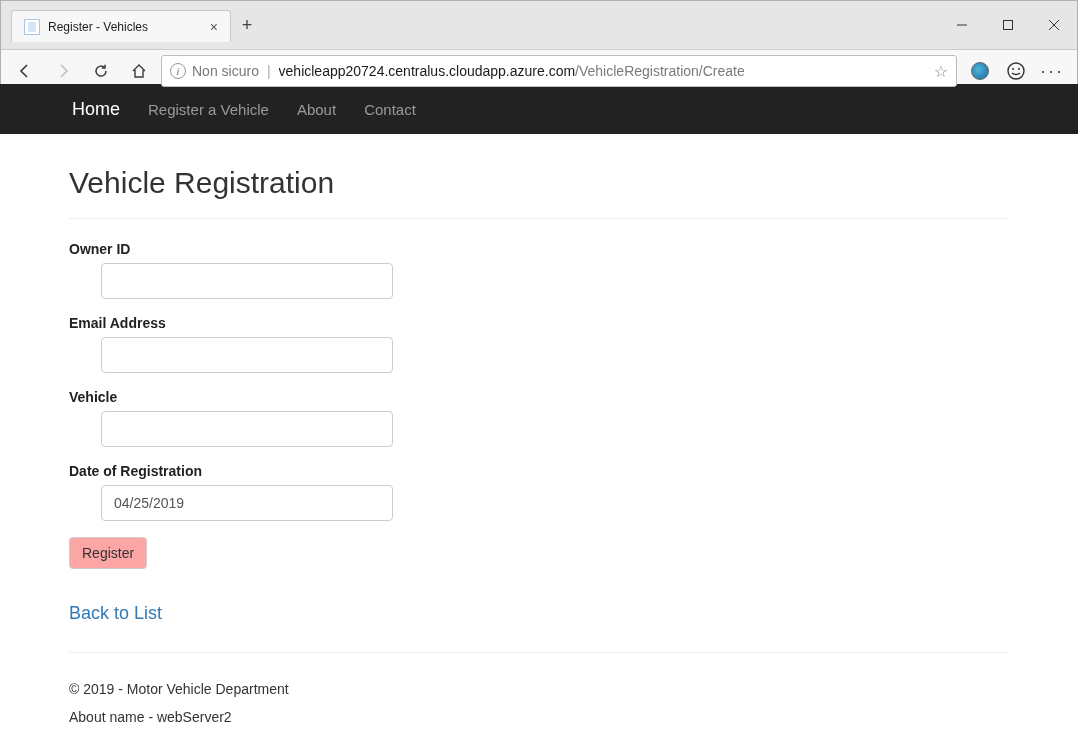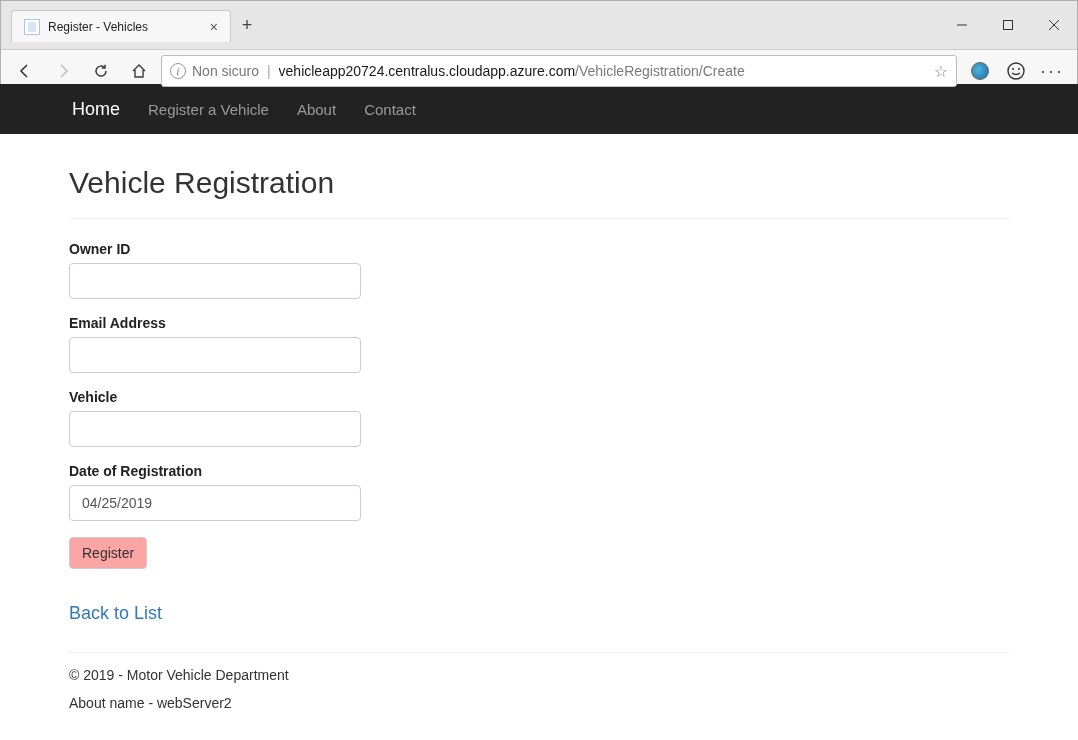--- a/index.html
+++ b/index.html
@@ -36,25 +36,25 @@
     
     .page { background: #fff; height: calc(740px - 84px); overflow: auto; }
     .site-nav { background: #222; height: 50px; display: flex; align-items: center; padding: 0 72px; gap: 28px; }
     .site-nav a { color: #9a9a9a; font-size: 15px; text-decoration: none; }
     .site-nav a.active { color: #fff; font-size: 18px; }
     .container { max-width: 940px; margin: 0 auto; padding: 22px 0 30px 0; }
     h2.page-title { font-size: 30px; font-weight: 400; color: #333; margin: 10px 0 18px; }
     hr.sep { border: none; border-top: 1px solid #eee; margin: 0 0 22px; }
     .form-group { margin-bottom: 16px; }
     .form-group label { display: block; font-weight: 700; font-size: 14px; color: #222; margin-bottom: 6px; }
-    .form-control { width: 292px; height: 36px; border: 1px solid #ccc; border-radius: 4px; padding: 6px 12px; font-size: 14px; color: #555; background: #fff; }
+    .form-control { width: 292px; height: 36px; border: 1px solid #ccc; border-radius: 4px; padding: 6px 12px; font-size: 14px; color: #555; background: #fff; margin-left: 32px; }
     .btn { display: inline-block; border: 1px solid #ccc; border-radius: 4px; background: #fca5a5; color: #333; font-size: 14px; padding: 7px 12px; cursor: pointer; }
     .actions { margin-top: 10px; }
     .backlink { display: block; margin-top: 34px; color: #337ab7; font-size: 18px; text-decoration: none; }
-    footer { border-top: 1px solid #eee; margin-top: 28px; padding-top: 14px; }
+    footer { border-top: 1px solid #eee; margin-top: 28px; padding-top: 28px; }
     footer p { font-size: 14px; color: #333; margin-bottom: 12px; }
   </style>
 </head>
 <body>
 
 <div class="browser-chrome">
   <div class="titlebar">
     <div class="tab-strip">
       <div class="tab">
         <span class="favicon"></span>

